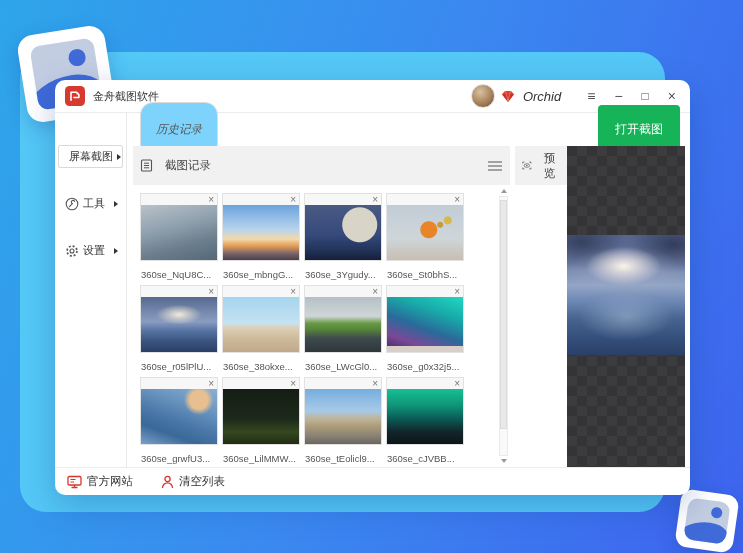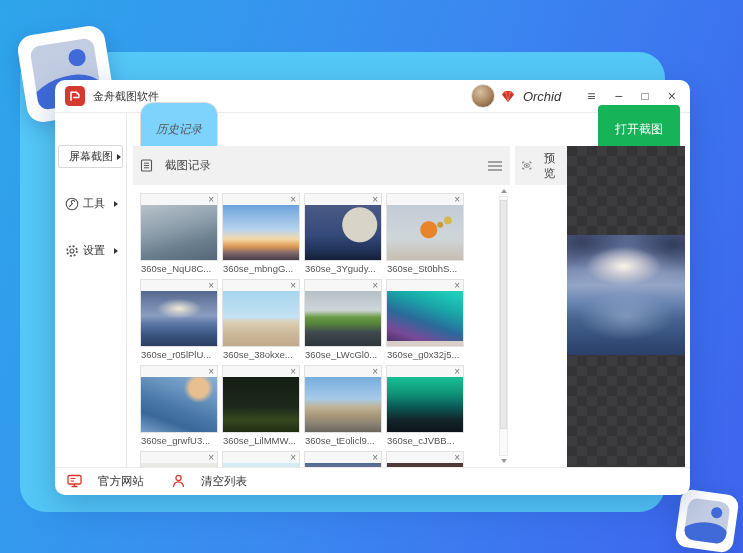--- a/index.html
+++ b/index.html
@@ -49,21 +49,21 @@
   .panel-header{height:23px;flex:0 0 23px;background:#f1f1f1;display:flex;align-items:center;padding:8px 7px;gap:12px;font-size:11.5px;color:#444;}
   .ph-right{margin-left:auto;display:flex;align-items:center;}
 
   .grid-wrap{flex:1;display:flex;min-height:0;}
   .grid{flex:1;overflow:hidden;padding:8px 2px 0 7px;display:flex;flex-wrap:wrap;column-gap:4px;row-gap:4px;align-content:flex-start;}
   .cell{width:78px;}
   .card{border:1px solid #e2e2e2;background:#f7f7f7;}
   .card-strip{height:11px;display:flex;justify-content:flex-end;align-items:center;padding-right:3px;}
   .close{font-size:10px;color:#777;line-height:10px;cursor:default;}
   .thumb{height:55px;}
-  .cell-name{font-size:9.5px;color:#555;padding:2px 1px 0;white-space:nowrap;overflow:hidden;height:12px;}
+  .cell-name{font-size:9.5px;color:#555;padding:8px 1px 0;white-space:nowrap;overflow:hidden;height:12px;}
 
   .vscroll{width:13px;flex:0 0 13px;display:flex;flex-direction:column;align-items:center;padding:2px 0;box-sizing:border-box;}
   .varrow-up{width:0;height:0;border-bottom:4px solid #999;border-left:3.5px solid transparent;border-right:3.5px solid transparent;margin:2px 0 3px;}
   .varrow-dn{width:0;height:0;border-top:4px solid #999;border-left:3.5px solid transparent;border-right:3.5px solid transparent;margin:3px 0 2px;}
   .vtrack{flex:1;width:9px;background:#fafafa;border:1px solid #ebebeb;box-sizing:border-box;position:relative;}
   .vthumb{position:absolute;left:0;right:0;top:1%;height:88%;background:#e9e9e9;border:1px solid #dcdcdc;}
 
   .preview{width:170px;flex:0 0 170px;display:flex;flex-direction:row;}
   .checker{flex:1;position:relative;background-color:#343436;
     background-image:linear-gradient(45deg,#3c3c3e 25%,transparent 25%,transparent 75%,#3c3c3e 75%),
@@ -72,21 +72,21 @@
   .preview-img{position:absolute;left:0;right:0;top:89px;height:120px;
     background:
       radial-gradient(ellipse 32% 16% at 48% 26%,rgba(253,248,234,.97) 0%,rgba(235,228,225,.75) 35%,rgba(200,205,225,0) 100%),
       radial-gradient(ellipse 65% 28% at 50% 30%,rgba(160,168,200,.55),rgba(90,110,150,0) 75%),
       radial-gradient(ellipse 70% 38% at 12% 6%,rgba(52,62,92,.95),rgba(52,62,92,0) 62%),
       radial-gradient(ellipse 70% 38% at 90% 8%,rgba(48,58,88,.95),rgba(48,58,88,0) 62%),
       radial-gradient(ellipse 50% 25% at 50% 68%,rgba(190,205,230,.45),rgba(90,110,150,0) 80%),
       linear-gradient(180deg,#5a6a95 0%,#7485ad 25%,#93a5c5 42%,#6d88b5 55%,#46648f 70%,#35507c 85%,#2b4068 100%);}
 
   .footer{height:27px;flex:0 0 27px;border-top:1px solid #ececec;display:flex;align-items:center;padding:0 12px;gap:28px;font-size:11.5px;color:#333;}
-  .foot-item{display:flex;align-items:flex-start;gap:16px;cursor:default;}
+  .foot-item{display:flex;align-items:flex-end;gap:5px;cursor:default;}
 
   
   .t1{background:linear-gradient(165deg,#b8c2ca 0%,#8fa0ad 40%,#6b7e8d 70%,#55687a 100%);}
   .t2{background:linear-gradient(180deg,#6ca3dd 0%,#b8d4ee 45%,#f5d9a8 62%,#e09a55 75%,#7a6468 88%,#4a3f4a 100%);}
   .t3{background:radial-gradient(circle 22px at 72% 36%,#d8d4c8 0 17px,rgba(216,212,200,0) 18px),
       linear-gradient(180deg,#4a5a85 0%,#35497a 55%,#23355c 80%,#161f38 100%);}
   .t4{background:radial-gradient(circle 10px at 55% 45%,#e8852a 0 8px,rgba(0,0,0,0) 9px),
       radial-gradient(circle 4px at 80% 28%,#d8b84a 0 3.5px,rgba(0,0,0,0) 4.5px),
       radial-gradient(circle 3px at 70% 36%,#c89a3a 0 2.5px,rgba(0,0,0,0) 3.5px),
       linear-gradient(180deg,#c2ccd6 0%,#cfd6da 60%,#c8beb2 100%);}

